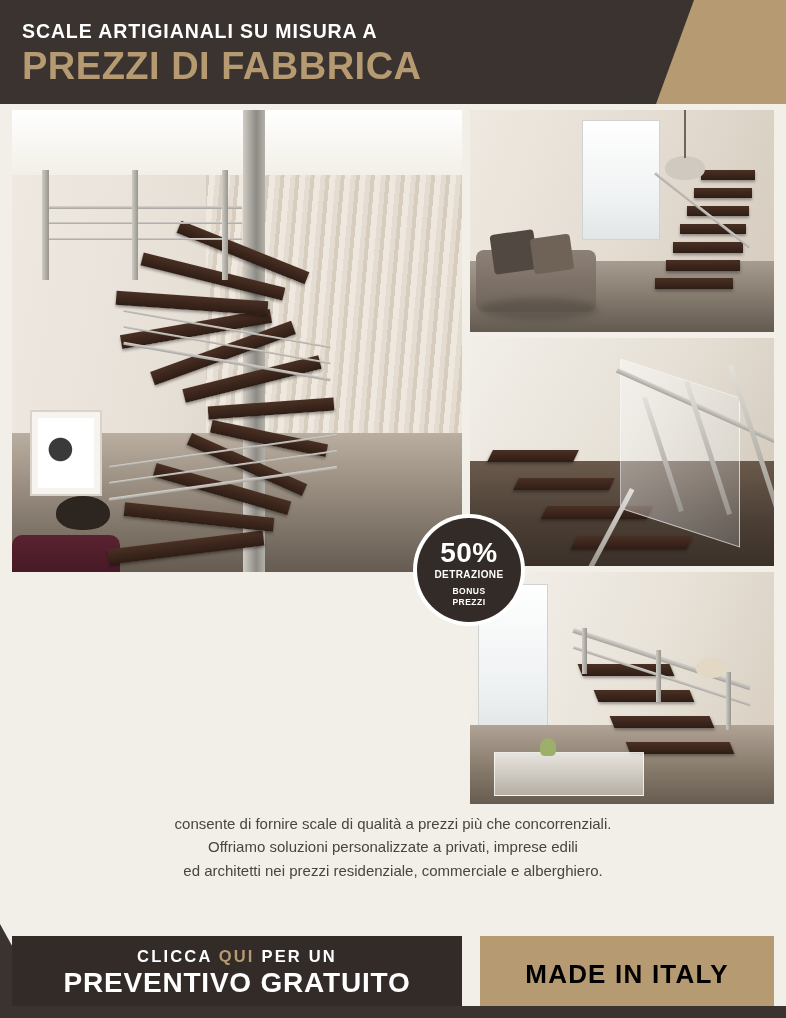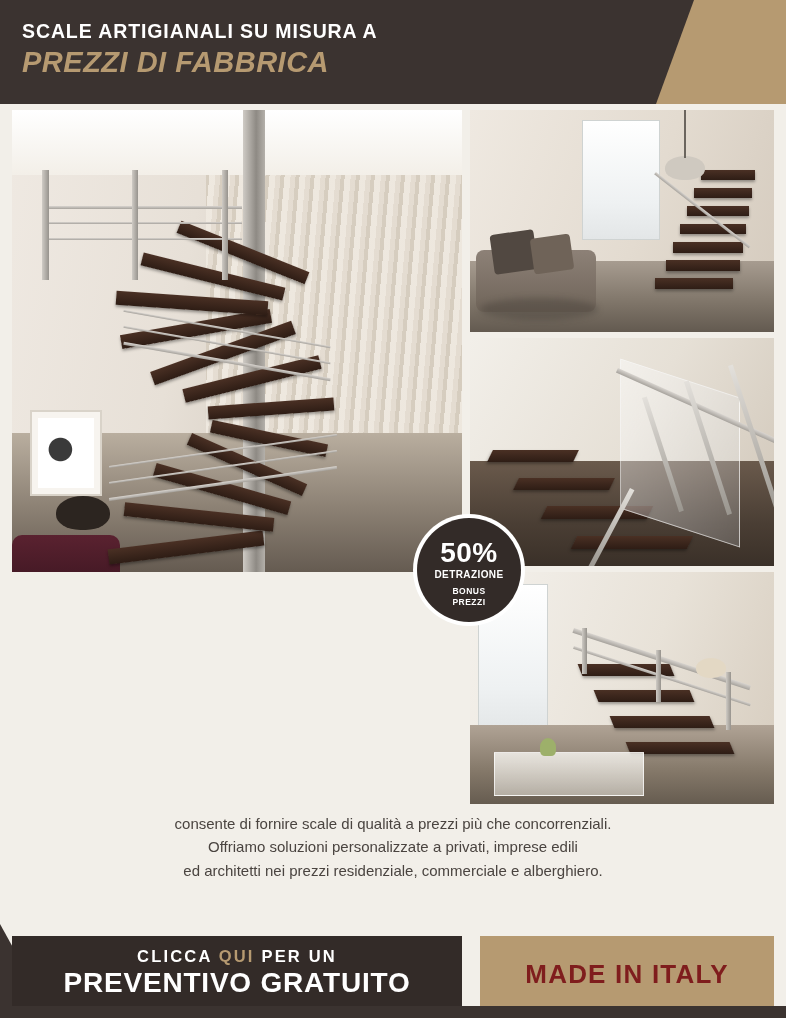--- a/index.html
+++ b/index.html
@@ -36,26 +36,25 @@
   }
   .kicker {
     color: #ffffff;
     font-size: 19.5px;
     letter-spacing: 0.9px;
     font-weight: 700;
     line-height: 1;
   }
   .headline {
     color: #b69a71;
-    font-size: 29px;
+    font-size: 38px;
     font-weight: 700;
     letter-spacing: 0.5px;
     line-height: 1.05;
     margin-top: 5px;
-    font-style: italic;
   }
 
   
   .photo {
     position: absolute;
     overflow: hidden;
     background: #cfc7bd;
   }
   .photo-main  { left: 12px;  top: 110px; width: 450px; height: 462px; }
   .photo-tr    { left: 470px; top: 110px; width: 304px; height: 222px; }
@@ -228,21 +227,21 @@
     font-size: 28px;
     font-weight: 700;
     letter-spacing: .8px;
     margin-top: 1px;
   }
   .made {
     position: absolute;
     left: 480px; top: 12px;
     width: 294px; height: 76px;
     background: #b69a71;
-    color: #7f1d1d;
+    color: #000000;
     font-size: 26px;
     font-weight: 700;
     letter-spacing: 1.2px;
     display: flex;
     align-items: center;
     justify-content: center;
   }
   
   .corner-wedge {
     position: absolute;

